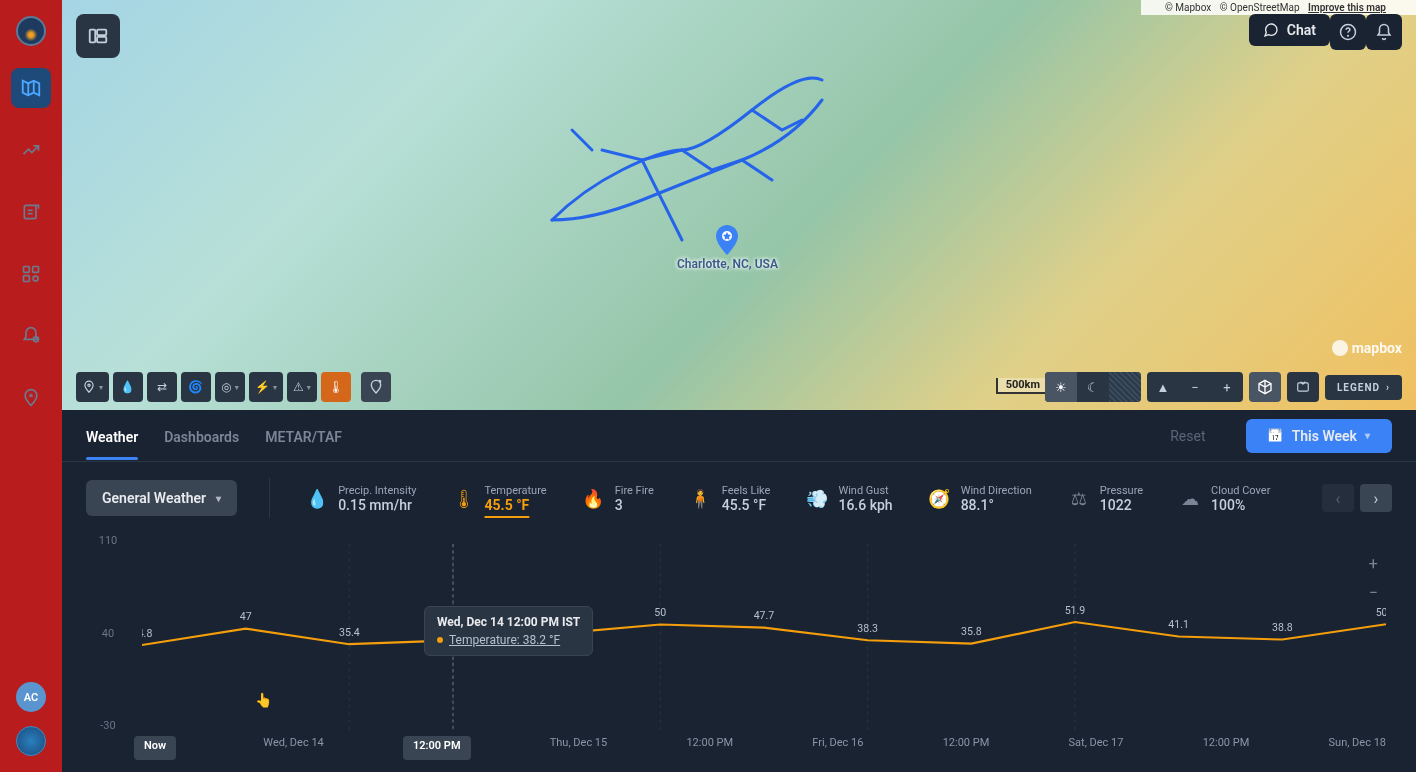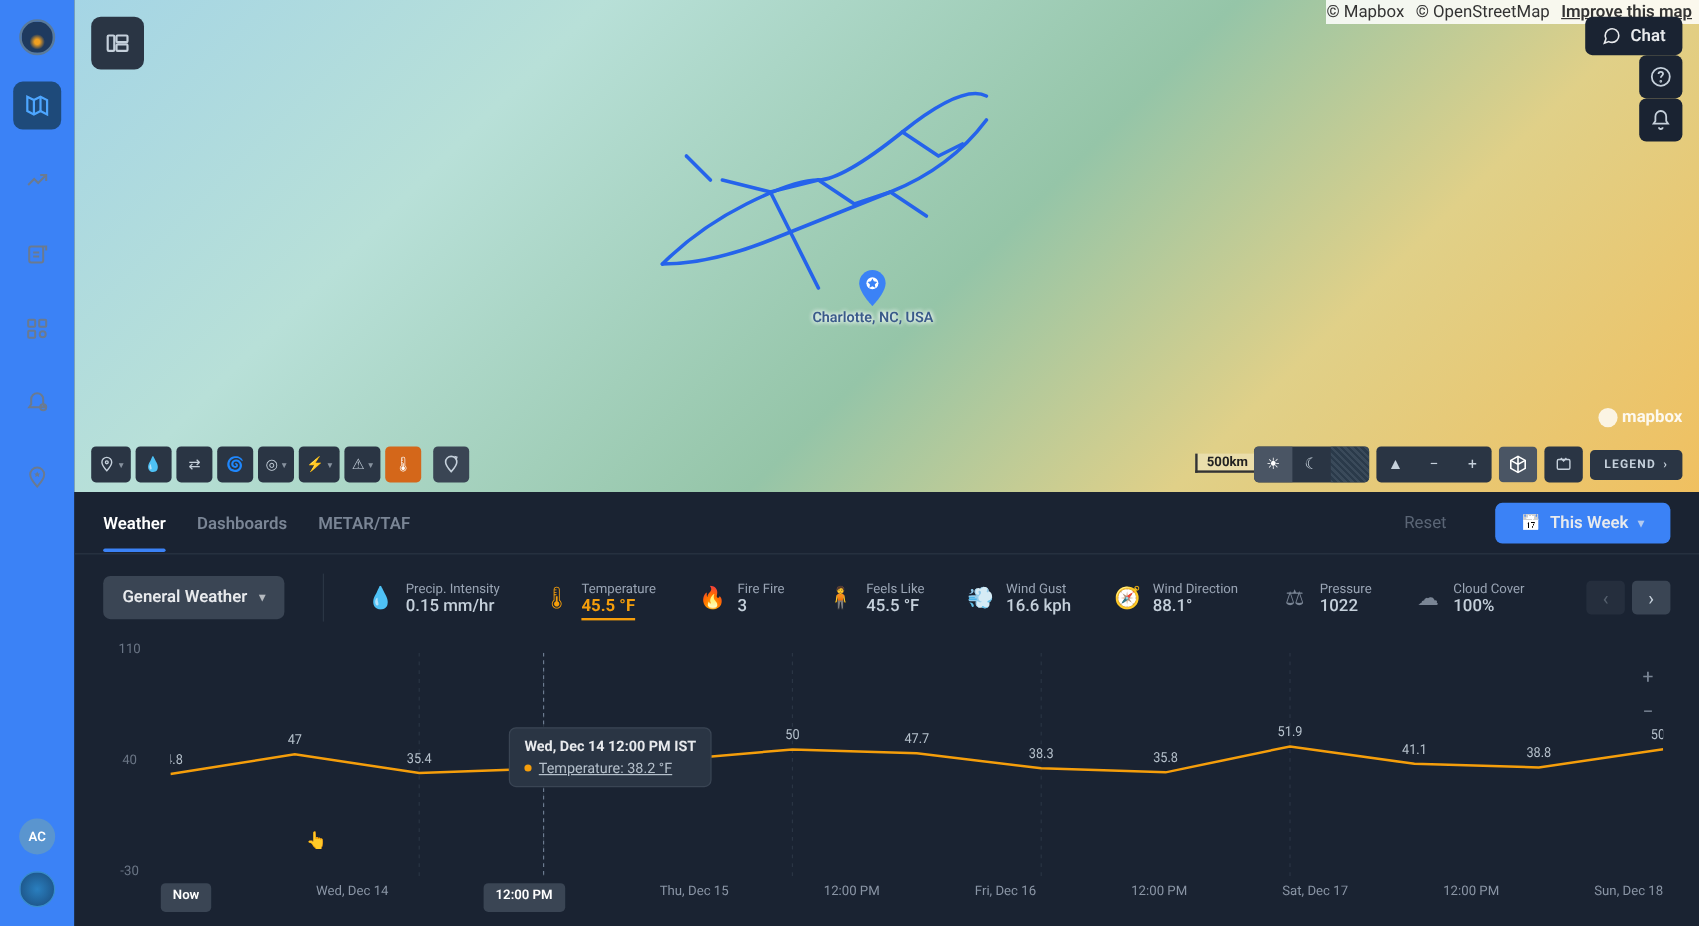--- a/index.html
+++ b/index.html
@@ -1,42 +1,42 @@
 <!DOCTYPE html>
 <html><head>
 <meta charset="utf-8">
 <style>
 * { margin:0; padding:0; box-sizing:border-box; font-family:-apple-system,BlinkMacSystemFont,"Segoe UI",Roboto,sans-serif; }
 body { background:#1a2332; color:#e8eaed; width:1416px; height:772px; overflow:hidden; position:relative; }
 
 
-.left-sidebar { position:absolute; left:0; top:0; width:62px; height:100%; background:#3b82f6; display:flex; flex-direction:column; align-items:center; padding-top:16px; gap:22px; }
+.left-sidebar { position:absolute; left:0; top:0; width:62px; height:100%; background:#b91c1c; display:flex; flex-direction:column; align-items:center; padding-top:16px; gap:22px; }
 .left-sidebar .logo { width:30px; height:30px; border-radius:50%; background:radial-gradient(circle at 50% 65%, #f0a020 0%, #f0a020 10%, #1e3a5f 30%, #1e3a5f 100%); border:2px solid #5a7a9a; }
 .left-sidebar .nav-item { width:40px; height:40px; display:flex; align-items:center; justify-content:center; border-radius:8px; cursor:pointer; color:#6b7a8f; }
 .left-sidebar .nav-item.active { background:#1e4a7a; color:#4da6ff; }
 .left-sidebar .bottom-group { position:absolute; bottom:16px; display:flex; flex-direction:column; align-items:center; gap:14px; }
 .avatar-badge { width:30px; height:30px; border-radius:50%; background:#5a95cf; color:#fff; display:flex; align-items:center; justify-content:center; font-size:11px; font-weight:600; }
 .globe-icon { width:30px; height:30px; border-radius:50%; background:radial-gradient(circle,#2a7fbf,#1a4a7a); border:1px solid #3a8dc9; }
 
 
 .map-area { position:absolute; left:62px; top:0; right:0; height:410px; background:linear-gradient(135deg,#a5d5e5 0%,#b8e0d8 25%,#95c5a8 55%,#e0d088 75%,#f0c060 100%); overflow:hidden; }
 .map-routes { position:absolute; left:480px; top:70px; }
 .map-pin { position:absolute; left:615px; top:225px; display:flex; flex-direction:column; align-items:center; }
 .pin-label { color:#3a5a8a; font-size:12px; font-weight:600; text-shadow:0 0 4px #fff,0 0 4px #fff; margin-top:2px; }
-.map-attrib { position:absolute; right:0; top:0; background:rgba(255,255,255,0.85); color:#333; font-size:14px; padding:2px 0; }
+.map-attrib { position:absolute; right:0; top:0; background:rgba(255,255,255,0.85); color:#333; font-size:10px; padding:2px 24px; }
 .map-attrib span { margin-right:6px; }
 .map-attrib .improve { text-decoration:underline; font-weight:600; }
 .mapbox-logo { position:absolute; right:14px; bottom:54px; color:#fff; font-size:14px; font-weight:700; opacity:0.9; display:flex; align-items:center; gap:4px; }
 .mapbox-logo::before { content:""; display:inline-block; width:16px; height:16px; background:#fff; border-radius:50%; opacity:0.9; }
 
 
 .layer-btn { position:absolute; left:14px; top:14px; width:44px; height:44px; background:#2a3544; border-radius:8px; display:flex; align-items:center; justify-content:center; color:#c5d0db; cursor:pointer; }
 
 
-.top-right { position:absolute; right:14px; top:14px; display:flex; align-items:flex-end;flex-direction:column; }
+.top-right { position:absolute; right:14px; top:14px; display:flex; align-items:flex-start; }
 .chat-btn { background:#1a2332; padding:8px 14px; border-radius:6px; display:flex; align-items:center; gap:8px; font-size:14px; font-weight:600; color:#e8eaed; cursor:pointer; }
 .icon-btn { width:36px; height:36px; background:#1a2332; border-radius:6px; display:flex; align-items:center; justify-content:center; cursor:pointer; color:#c5d0db; }
 
 
 .map-toolbar-left { position:absolute; left:14px; bottom:8px; display:flex; gap:4px; }
 .map-toolbar-left .tool { height:30px; min-width:30px; padding:0 6px; background:#2a3544; display:flex; align-items:center; justify-content:center; cursor:pointer; color:#c5d0db; font-size:12px; border-radius:4px; }
 .map-toolbar-left .tool.caret::after { content:"▾"; font-size:8px; margin-left:3px; opacity:0.6; }
 .map-toolbar-left .tool.active-orange { background:#d4671a; color:#fff; }
 .map-toolbar-left .tool.offset { margin-left:6px; background:#3a4554; }
 

